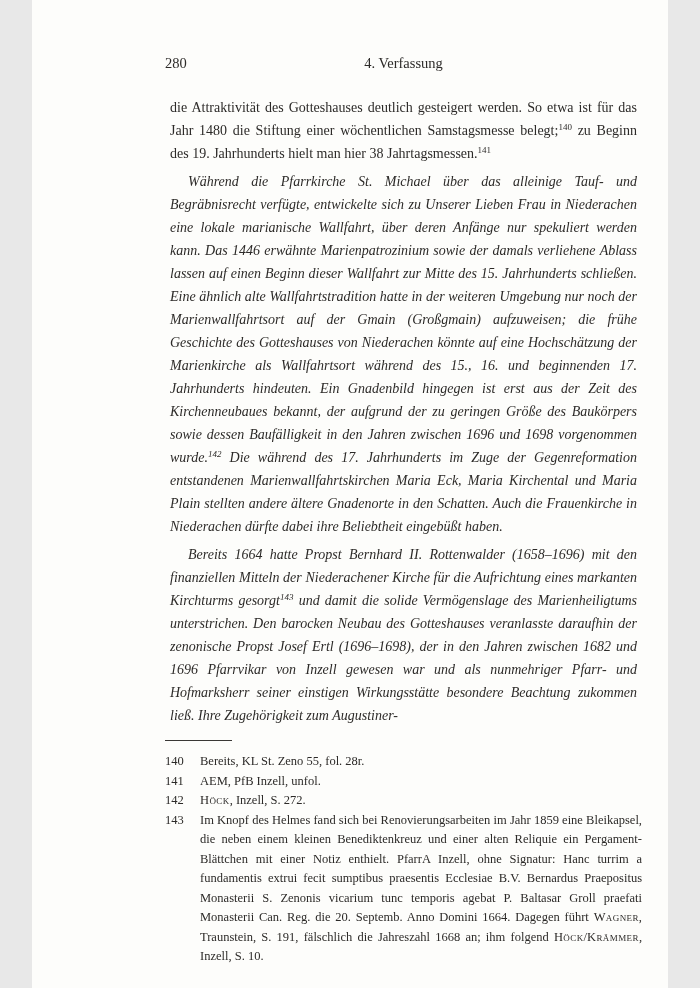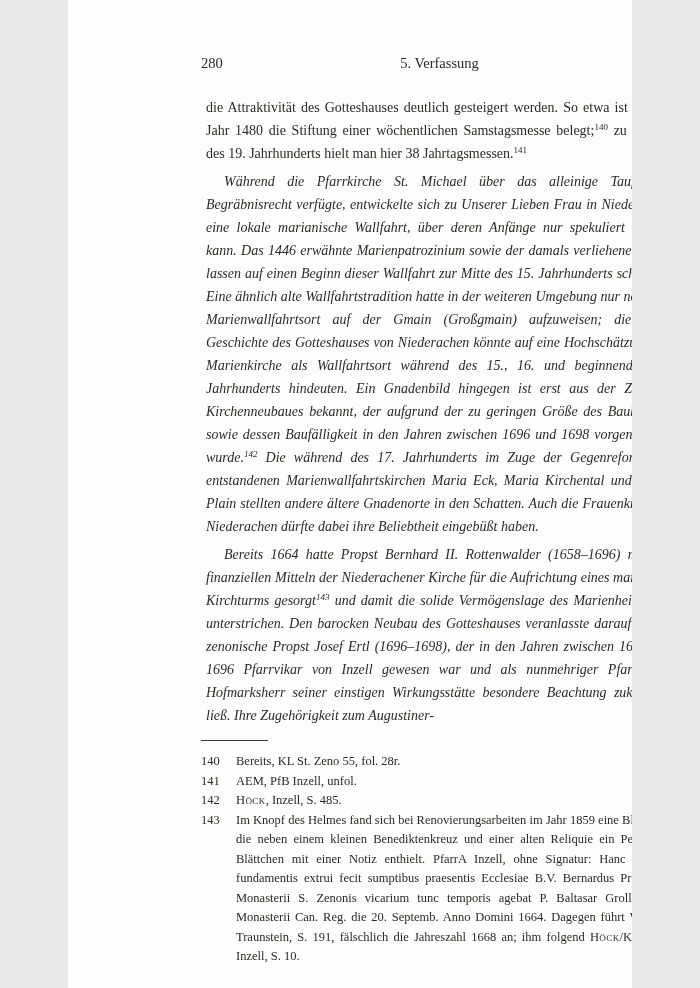--- a/index.html
+++ b/index.html
@@ -2,21 +2,21 @@
 <html><head>
 <meta charset="utf-8">
 <style>
   html, body {
     margin: 0;
     padding: 0;
     background: #e8e8e8;
   }
   .page {
     position: relative;
-    width: 564px;
+    width: 636px;
     height: 988px;
     margin: 0 auto;
     background: #fdfdfb;
     color: #2c2a28;
     font-family: "Liberation Serif", "DejaVu Serif", serif;
     overflow: hidden;
   }
   .content {
     position: absolute;
     left: 133px;
@@ -82,21 +82,21 @@
   }
 </style>
 </head>
 <body>
 
 <div class="page">
   <div class="content">
 
     <div class="page-header">
       <span class="pagenum">280</span>
-      <span>5. Verfassung</span>
+      <span>4. Verfassung</span>
     </div>
 
     <div class="bodytext">
       <p><span>die Attraktivität des Gotteshauses deutlich gesteigert werden. So etwa ist für das Jahr 1480 die Stiftung einer wöchentlichen Samstagsmesse belegt;</span><sup>140</sup><span> zu Beginn des 19. Jahrhunderts hielt man hier 38 Jahrtagsmessen.</span><sup>141</sup></p>
 
       <p class="indent"><span>Während die Pfarrkirche St. Michael über das alleinige Tauf- und Begräbnisrecht verfügte, entwickelte sich zu Unserer Lieben Frau in Niederachen eine lokale marianische Wallfahrt, über deren Anfänge nur spekuliert werden kann. Das 1446 erwähnte Marienpatrozinium sowie der damals verliehene Ablass lassen auf einen Beginn dieser Wallfahrt zur Mitte des 15. Jahrhunderts schließen. Eine ähnlich alte Wallfahrtstradition hatte in der weiteren Umgebung nur noch der Marienwallfahrtsort auf der Gmain (Großgmain) aufzuweisen; die frühe Geschichte des Gotteshauses von Niederachen könnte auf eine Hochschätzung der Marienkirche als Wallfahrtsort während des 15., 16. und beginnenden 17. Jahrhunderts hindeuten. Ein Gnadenbild hingegen ist erst aus der Zeit des Kirchenneubaues bekannt, der aufgrund der zu geringen Größe des Baukörpers sowie dessen Baufälligkeit in den Jahren zwischen 1696 und 1698 vorgenommen wurde.</span><sup>142</sup><span> Die während des 17. Jahrhunderts im Zuge der Gegenreformation entstandenen Marienwallfahrtskirchen Maria Eck, Maria Kirchental und Maria Plain stellten andere ältere Gnadenorte in den Schatten. Auch die Frauenkirche in Niederachen dürfte dabei ihre Beliebtheit eingebüßt haben.</span></p>
 
       <p class="indent"><span>Bereits 1664 hatte Propst Bernhard II. Rottenwalder (1658–1696) mit den finanziellen Mitteln der Niederachener Kirche für die Aufrichtung eines markanten Kirchturms gesorgt</span><sup>143</sup><span> und damit die solide Vermögenslage des Marienheiligtums unterstrichen. Den barocken Neubau des Gotteshauses veranlasste daraufhin der zenonische Propst Josef Ertl (1696–1698), der in den Jahren zwischen 1682 und 1696 Pfarrvikar von Inzell gewesen war und als nunmehriger Pfarr- und Hofmarksherr seiner einstigen Wirkungsstätte besondere Beachtung zukommen ließ. Ihre Zugehörigkeit zum Augustiner-</span></p>
     </div>
 
@@ -108,21 +108,21 @@
         <span class="fn-body"><span>Bereits, KL St. Zeno 55, fol. 28r.</span></span>
       </div>
 
       <div class="fn">
         <span class="fn-num">141</span>
         <span class="fn-body"><span>AEM, PfB Inzell, unfol.</span></span>
       </div>
 
       <div class="fn">
         <span class="fn-num">142</span>
-        <span class="fn-body"><span class="sc">Höck</span><span>, Inzell, S. 485.</span></span>
+        <span class="fn-body"><span class="sc">Höck</span><span>, Inzell, S. 272.</span></span>
       </div>
 
       <div class="fn">
         <span class="fn-num">143</span>
         <span class="fn-body"><span>Im Knopf des Helmes fand sich bei Renovierungsarbeiten im Jahr 1859 eine Bleikapsel, die neben einem kleinen Benediktenkreuz und einer alten Reliquie ein Pergament-Blättchen mit einer Notiz enthielt. PfarrA Inzell, ohne Signatur: </span><span class="it">Hanc turrim a fundamentis extrui fecit sumptibus praesentis Ecclesiae B.V. Bernardus Praepositus Monasterii S. Zenonis vicarium tunc temporis agebat P. Baltasar Groll praefati Monasterii Can. Reg. die 20. Septemb. Anno Domini 1664.</span><span> Dagegen führt </span><span class="sc">Wagner</span><span>, Traunstein, S. 191, fälschlich die Jahreszahl 1668 an; ihm folgend </span><span class="sc">Höck</span><span>/</span><span class="sc">Krämmer</span><span>, Inzell, S. 10.</span></span>
       </div>
     </div>
 
   </div>
 </div>

